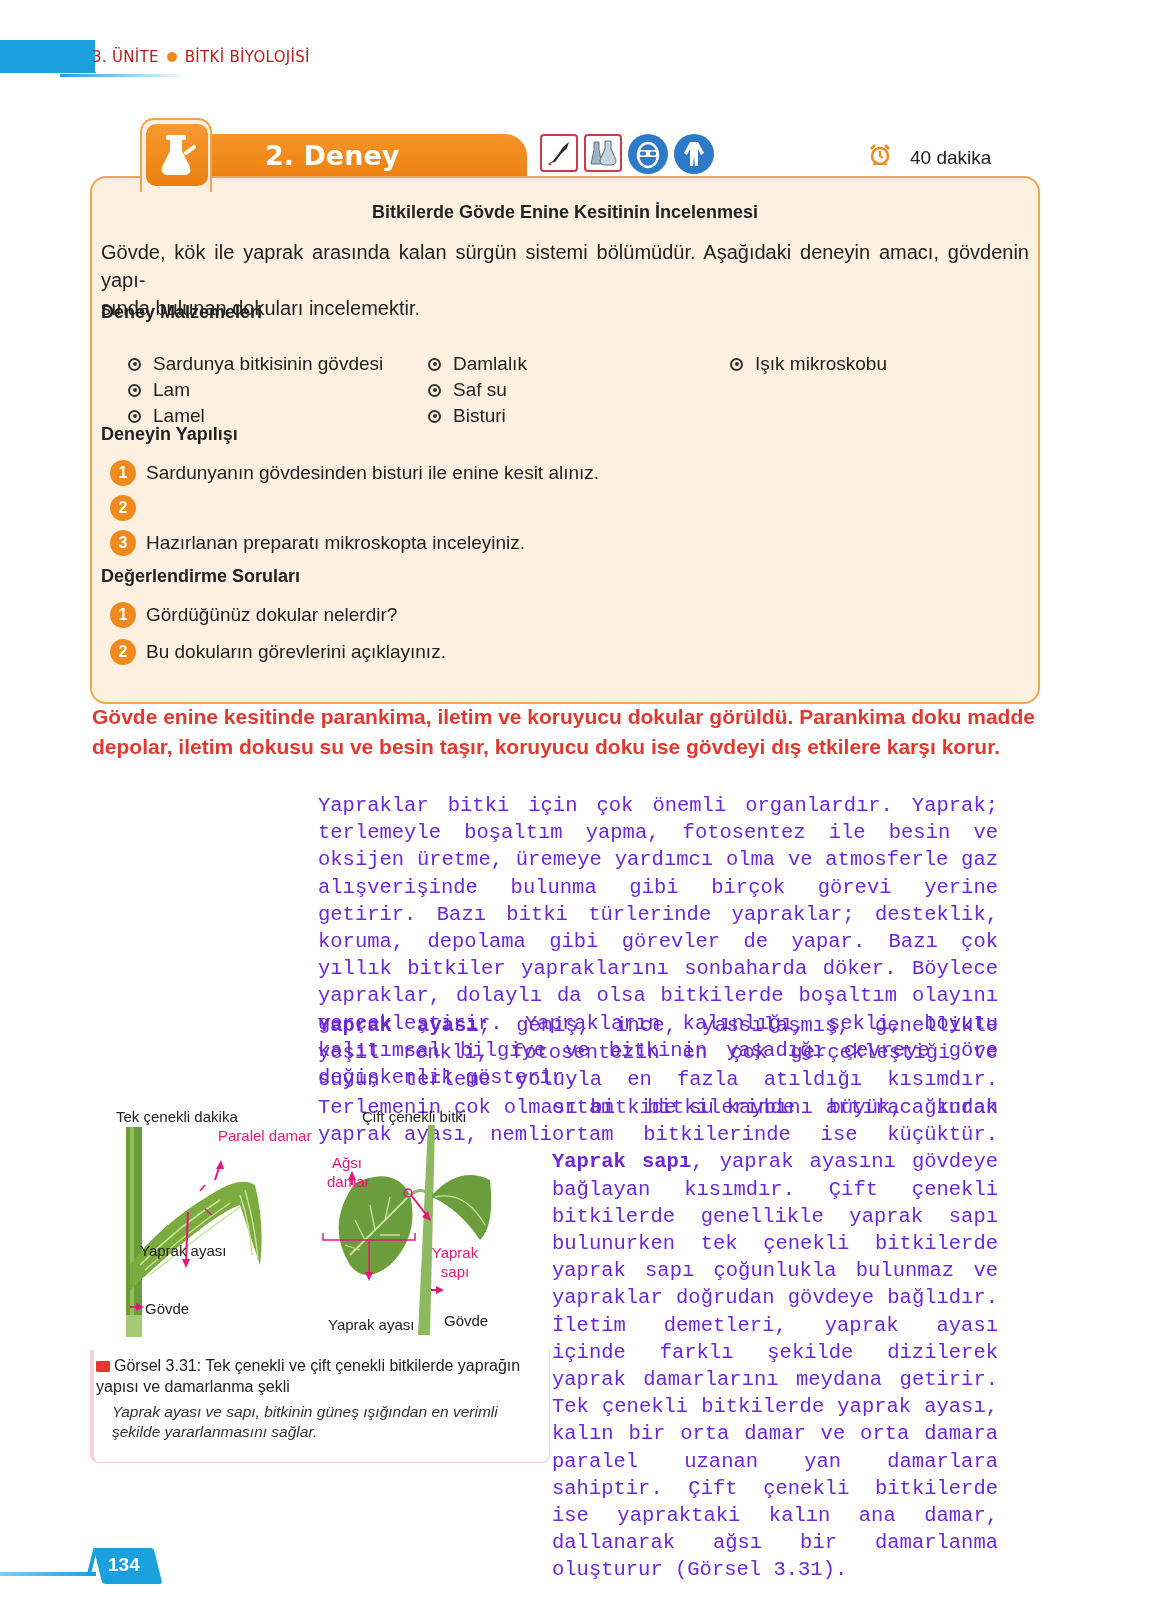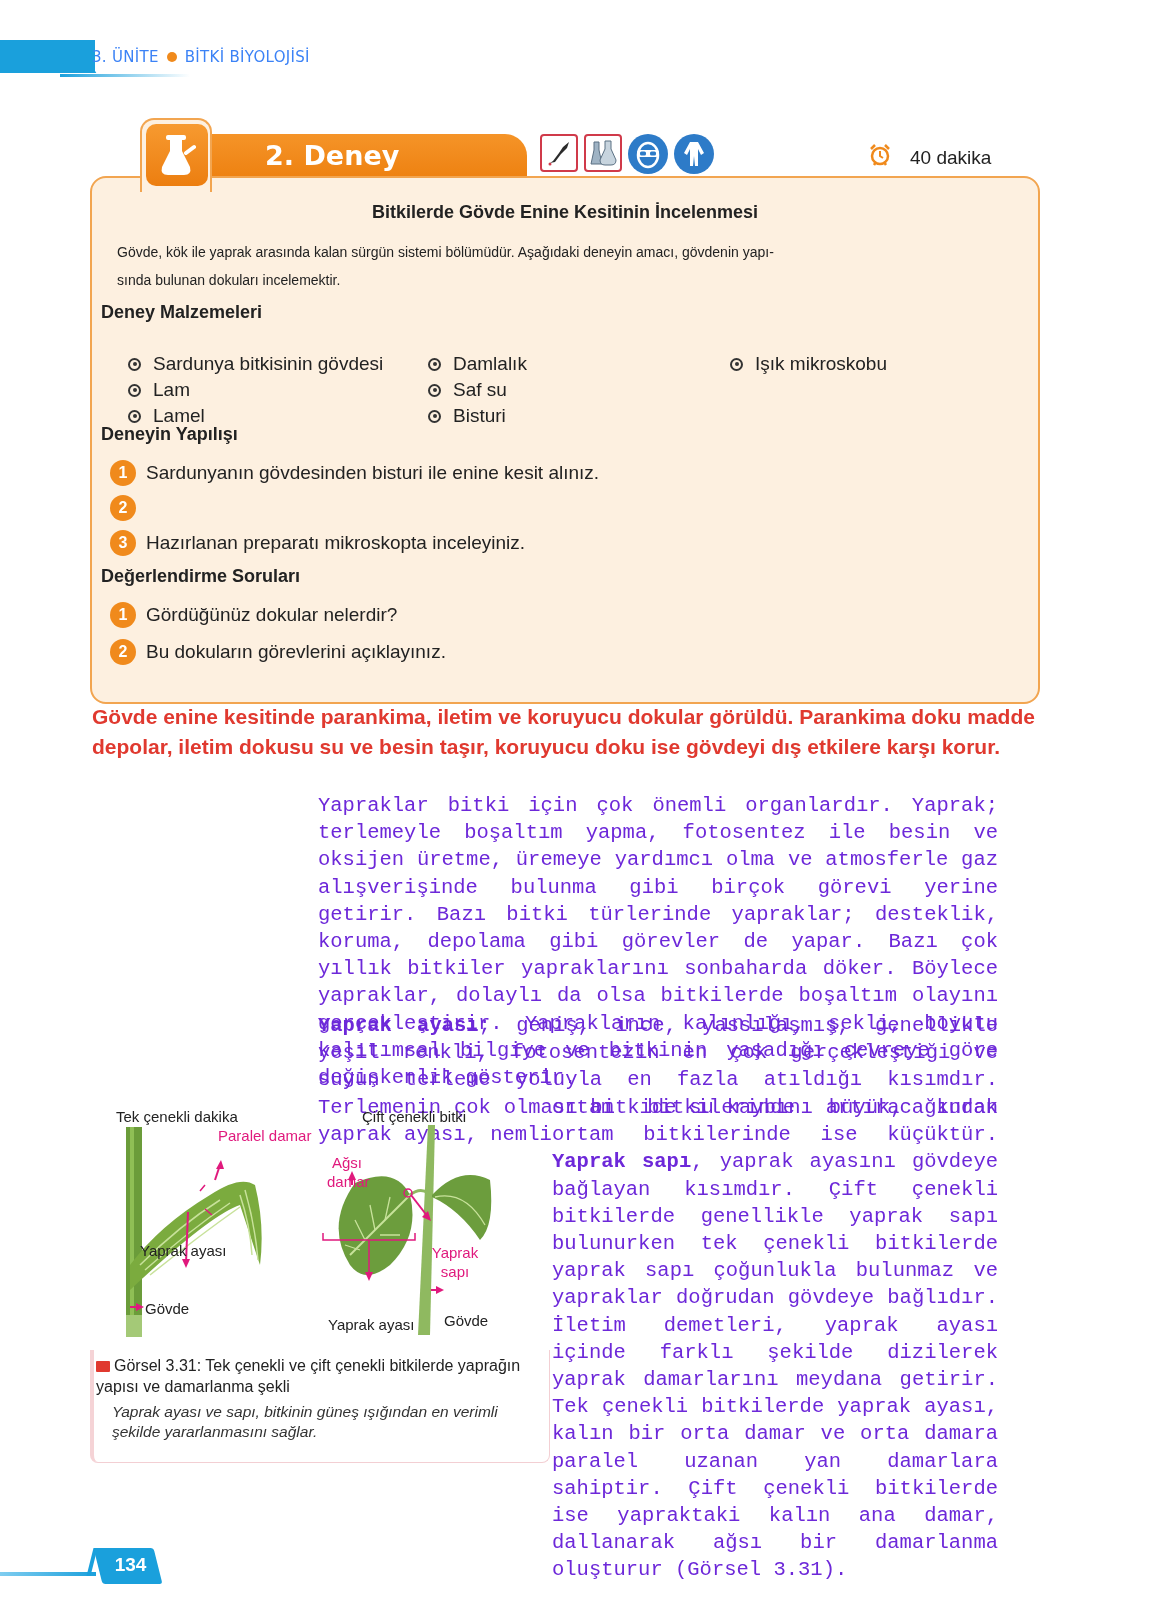--- a/index.html
+++ b/index.html
@@ -3,38 +3,38 @@
 <meta charset="utf-8">
 <style>
   * { box-sizing: border-box; margin: 0; padding: 0; }
   html, body { width: 1151px; height: 1624px; background: #ffffff; overflow: hidden; }
   body { position: relative; font-family: "Liberation Sans", "DejaVu Sans", sans-serif; color: #222; }
 
   
   .hdr-band { position: absolute; left: 0; top: 40px; width: 95px; height: 33px; background: #1aa0dc; }
   .hdr-slash { position: absolute; top: 40px; width: 12px; height: 33px; background: #1aa0dc; transform: skewX(32deg); }
   .hdr-line { position: absolute; left: 60px; top: 74px; width: 130px; height: 3px; background: linear-gradient(90deg, #1aa0dc, rgba(26,160,220,0)); }
-  .hdr-text { position: absolute; left: 92px; top: 48px; font-size: 15px; color: #3b82f6; letter-spacing: 0.3px; display: flex; align-items: center; gap: 8px; font-family: "DejaVu Sans", sans-serif; }
+  .hdr-text { position: absolute; left: 92px; top: 48px; font-size: 15px; color: #b91c1c; letter-spacing: 0.3px; display: flex; align-items: center; gap: 8px; font-family: "DejaVu Sans", sans-serif; }
   .hdr-dot { width: 10px; height: 10px; border-radius: 50%; background: #f08a1c; display: inline-block; }
 
   
   .exp-box { position: absolute; left: 90px; top: 176px; width: 950px; height: 528px; background: #fdf0e0; border: 2px solid #f2a550; border-radius: 16px; }
   .exp-tab-frame { position: absolute; left: 140px; top: 118px; width: 72px; height: 74px; border: 2px solid #f2a550; border-bottom: none; border-radius: 14px 14px 0 0; background: #fdf0e0; }
   .exp-tab-icon { position: absolute; left: 146px; top: 124px; width: 62px; height: 62px; background: linear-gradient(#f79a30, #ec7e10); border-radius: 10px; display: flex; align-items: center; justify-content: center; }
   .exp-title-bar { position: absolute; left: 212px; top: 134px; width: 315px; height: 42px; background: linear-gradient(#f59428, #ee8212); border-radius: 0 22px 0 0; }
   .exp-title { position: absolute; left: 240px; top: 140px; color: #fff; font-weight: bold; font-size: 27px; font-family: "DejaVu Sans", sans-serif; margin-left: 25px; }
 
   .safety { position: absolute; top: 134px; display: flex; gap: 6px; left: 540px; }
   .sicon-sq { width: 38px; height: 38px; border: 2px solid #d03a4a; border-radius: 4px; background: #fff; display: flex; align-items: center; justify-content: center; }
   .sicon-ci { width: 40px; height: 40px; border-radius: 50%; background: #2d7bc8; display: flex; align-items: center; justify-content: center; }
 
   .duration { position: absolute; left: 868px; top: 143px; font-size: 19px; color: #222; display: flex; align-items: center; gap: 18px; }
 
   .exp-subtitle { position: absolute; left: 0; width: 1130px; top: 202px; text-align: center; font-weight: bold; font-size: 18px; }
-  .exp-intro { position: absolute; left: 101px; top: 238px; width: 928px; font-size: 14px; line-height: 28px; text-align: justify; margin-left: 16px; }
+  .exp-intro { position: absolute; left: 101px; top: 238px; width: 928px; font-size: 20px; line-height: 28px; text-align: justify; }
   .sec-head { position: absolute; left: 101px; font-weight: bold; font-size: 18px; }
 
   .mat-item { position: absolute; font-size: 19px; display: flex; align-items: center; gap: 12px; margin-top: 12px; }
   .bullet { width: 13px; height: 13px; border: 2px solid #333; border-radius: 50%; position: relative; display: inline-block; }
   .bullet::after { content: ""; position: absolute; left: 2.5px; top: 2.5px; width: 4px; height: 4px; border-radius: 50%; background: #333; }
 
   .step { position: absolute; left: 110px; font-size: 19px; display: flex; align-items: center; gap: 10px; }
   .num { width: 26px; height: 26px; border-radius: 50%; background: #f08a1c; color: #fff; font-weight: bold; font-size: 16px; display: flex; align-items: center; justify-content: center; }
 
   .answer { position: absolute; left: 92px; top: 702px; width: 950px; color: #e0392f; font-weight: bold; font-size: 21px; line-height: 30px; }
@@ -44,21 +44,21 @@
   .fig-label { position: absolute; font-size: 15px; color: #222; }
   .fig-pink { position: absolute; font-size: 15px; color: #e0197d; line-height: 19px; text-align: center; }
   .caption-box { position: absolute; left: 90px; top: 1350px; width: 460px; height: 113px; border: 1px solid #f3cfd3; border-left: 4px solid #f5d3d6; border-top: none; border-radius: 0 0 8px 8px; }
   .caption-title { position: absolute; left: 96px; top: 1355px; width: 450px; font-weight: normal; font-size: 16px; line-height: 21px; color: #222; }
   .caption-sub { position: absolute; left: 112px; top: 1402px; width: 430px; font-style: italic; font-size: 15.5px; line-height: 20px; color: #333; }
 
   
   .pn-line { position: absolute; left: 0; top: 1572px; width: 96px; height: 4px; background: linear-gradient(90deg, #7fcdf0, #1aa0dc); }
   .pn-line2 { position: absolute; left: 90px; top: 1548px; width: 4px; height: 28px; background: #1aa0dc; transform: skewX(-14deg); }
   .pn-badge { position: absolute; left: 98px; top: 1548px; width: 60px; height: 36px; background: #1aa0dc; transform: skewX(14deg); border-radius: 3px; }
-  .pn-num { position: absolute; left: 108px; top: 1554px; width: 45px; text-align: center; font-weight: bold; font-size: 19px; color: #fff; }
+  .pn-num { position: absolute; left: 108px; top: 1554px; width: 45px; font-weight: bold; font-size: 19px; color: #fff; }
 </style>
 </head>
 <body>
 
 <div>
   <div class="hdr-band"></div>
   <div class="hdr-slash" style="left:58px"></div>
   <div class="hdr-slash" style="left:74px"></div>
   <div class="hdr-line"></div>
 </div>

